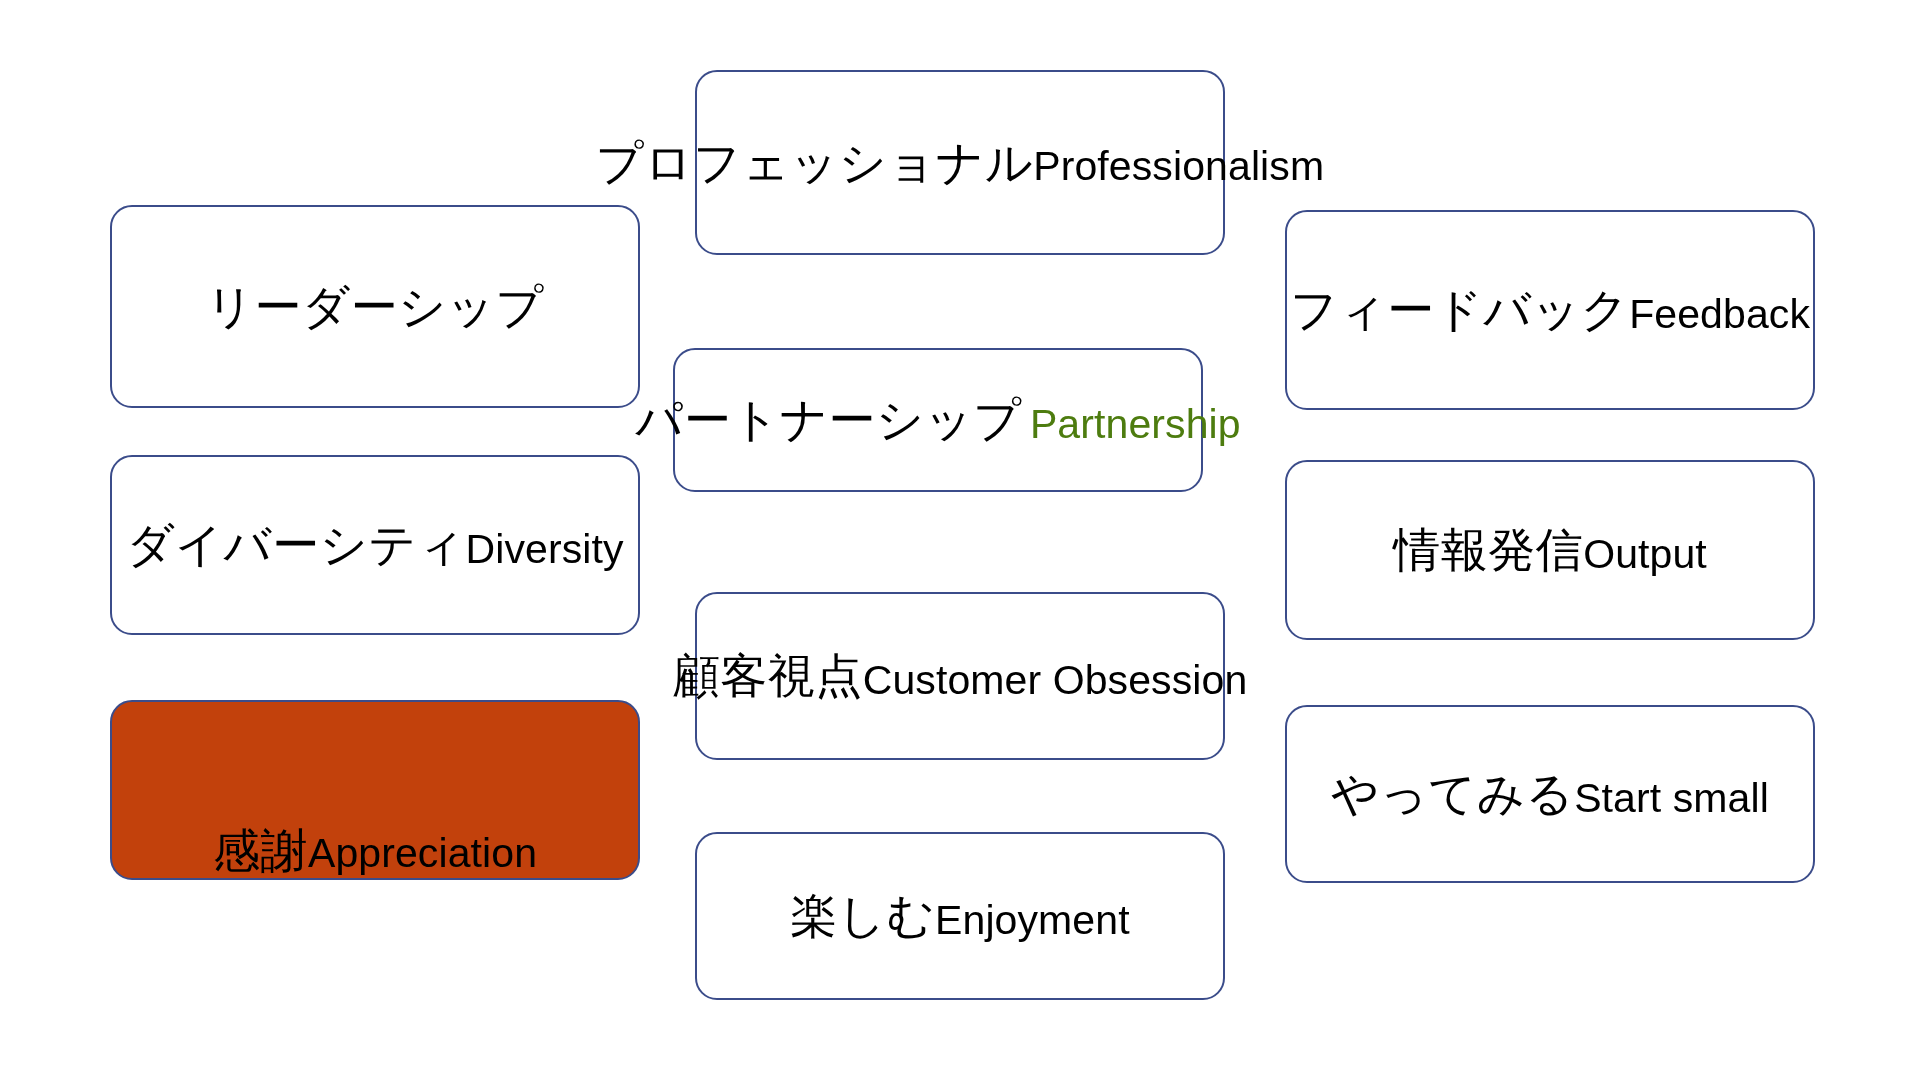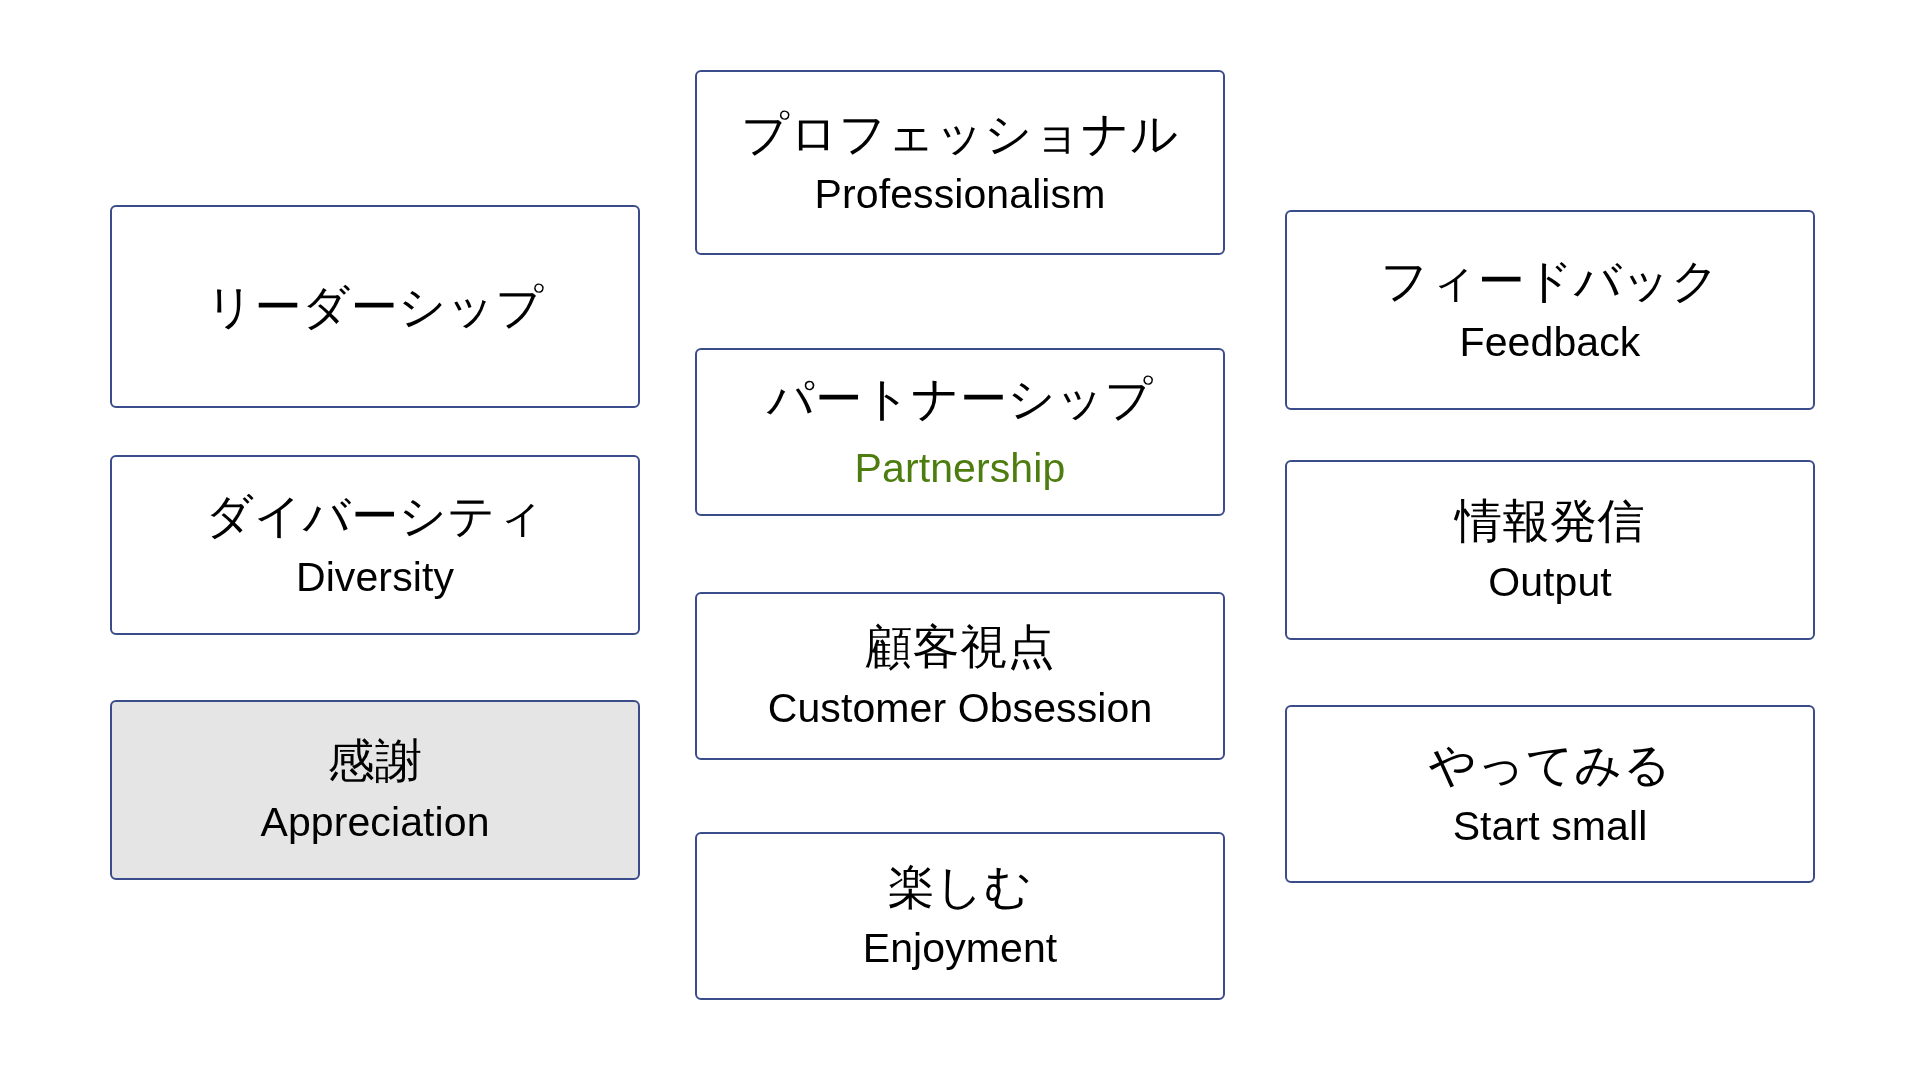--- a/index.html
+++ b/index.html
@@ -19,23 +19,23 @@
     position: relative;
     width: 1920px;
     height: 1080px;
     background: #ffffff;
   }
   .value-card {
     position: absolute;
     box-sizing: border-box;
     background: #ffffff;
     border: 2px solid #3B4C8A;
-    border-radius: 6px;
+    border-radius: 22px;
     display: flex;
-    flex-direction: column;
+    flex-direction: row;
     align-items: center;
     justify-content: center;
     text-align: center;
     line-height: 1.0;
   }
   .card-jp {
     display: block;
     font-size: 47px;
     color: #000000;
     letter-spacing: 0.5px;
@@ -50,21 +50,21 @@
     white-space: nowrap;
     line-height: 1.22;
     margin-top: 8px;
   }
   
   #card-leadership    { left: 110px;  top: 205px; width: 530px; height: 203px; }
   #card-diversity     { left: 110px;  top: 455px; width: 530px; height: 180px; }
   #card-appreciation  { left: 110px;  top: 700px; width: 530px; height: 180px; }
   
   #card-professionalism { left: 695px; top: 70px;  width: 530px; height: 185px; }
-  #card-partnership     { left: 695px; top: 348px; width: 530px; height: 168px; gap: 8px; }
+  #card-partnership     { left: 673px; top: 348px; width: 530px; height: 144px; gap: 8px; }
   #card-customer        { left: 695px; top: 592px; width: 530px; height: 168px; }
   #card-enjoyment       { left: 695px; top: 832px; width: 530px; height: 168px; }
   
   #card-feedback    { left: 1285px; top: 210px; width: 530px; height: 200px; }
   #card-output      { left: 1285px; top: 460px; width: 530px; height: 180px; }
   #card-startsmall  { left: 1285px; top: 705px; width: 530px; height: 178px; }
 </style>
 </head>
 <body style="background: rgb(255, 255, 255);">
 
@@ -72,21 +72,21 @@
 
   <div class="value-card" id="card-leadership" style="border-color: rgb(59, 76, 138); background-color: rgb(255, 255, 255);">
     <span class="card-jp" style="color: rgb(0, 0, 0);">リーダーシップ</span>
   </div>
 
   <div class="value-card" id="card-diversity" style="border-color: rgb(59, 76, 138); background-color: rgb(255, 255, 255);">
     <span class="card-jp" style="color: rgb(0, 0, 0);">ダイバーシティ</span>
     <span class="card-en" style="color: rgb(0, 0, 0);">Diversity</span>
   </div>
 
-  <div class="value-card" id="card-appreciation" style="border-color: rgb(59, 76, 138); background-color: #e5e5e5;">
+  <div class="value-card" id="card-appreciation" style="border-color: rgb(59, 76, 138); background-color: #c2410c; align-items: flex-end;">
     <span class="card-jp" style="color: rgb(0, 0, 0);">感謝</span>
     <span class="card-en" style="color: rgb(0, 0, 0);">Appreciation</span>
   </div>
 
   <div class="value-card" id="card-professionalism" style="border-color: rgb(59, 76, 138); background-color: rgb(255, 255, 255);">
     <span class="card-jp" style="color: rgb(0, 0, 0);">プロフェッショナル</span>
     <span class="card-en" style="color: rgb(0, 0, 0);">Professionalism</span>
   </div>
 
   <div class="value-card" id="card-partnership" style="border-color: rgb(59, 76, 138); background-color: rgb(255, 255, 255);">

